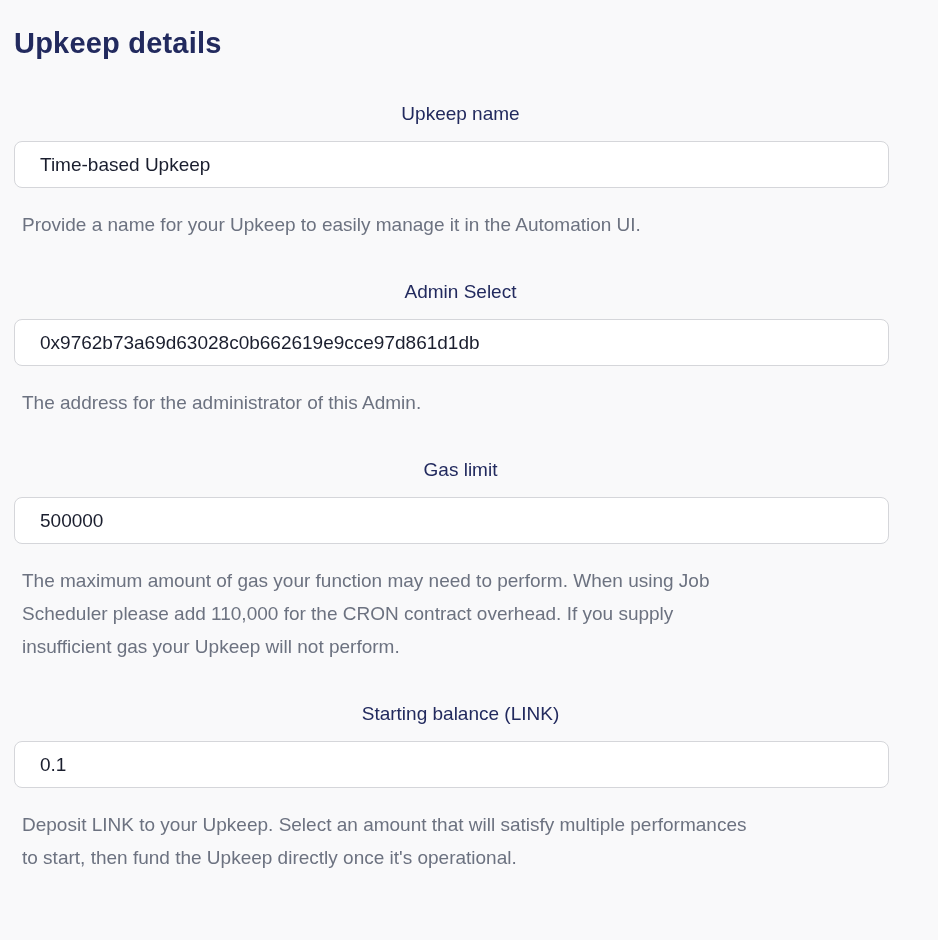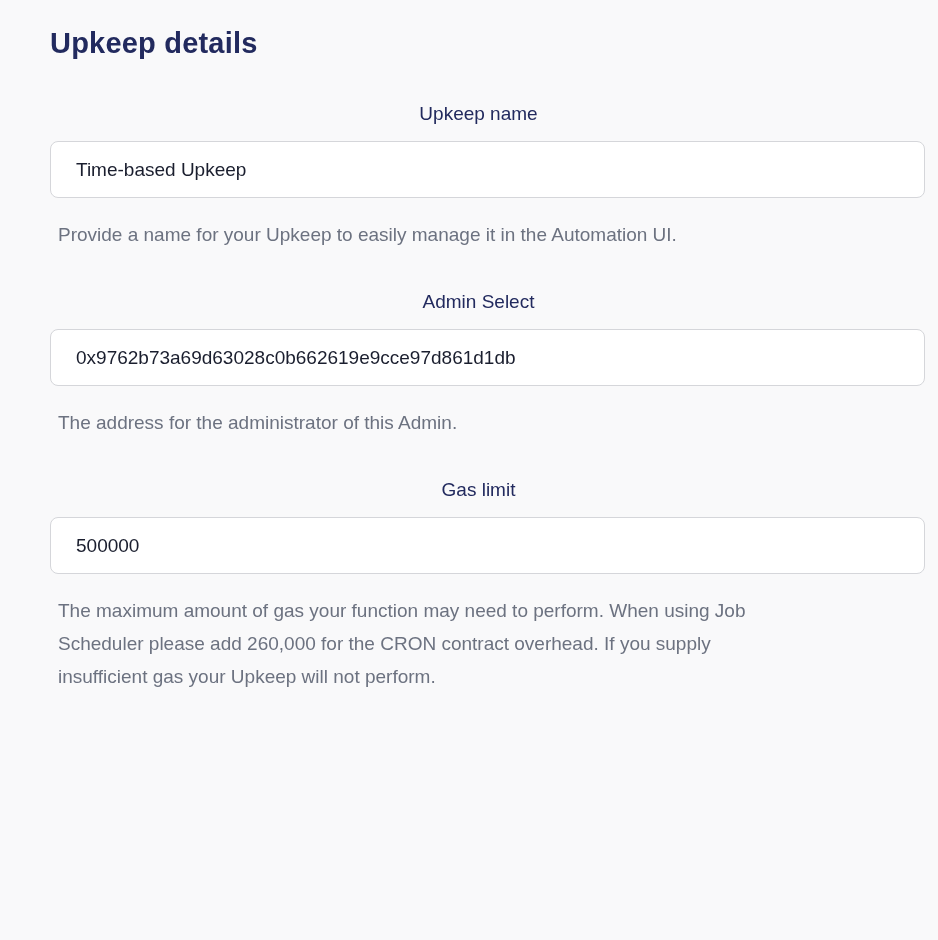--- a/index.html
+++ b/index.html
@@ -17,21 +17,21 @@
     padding: 0;
   }
   body {
     width: 938px;
     height: 940px;
     background: var(--background);
     font-family: "Liberation Sans", sans-serif;
     overflow: hidden;
   }
   .page {
-    padding: 26px 31px 0 50px;
+    padding: 26px 31px 0 14px;
   }
   h1.page-title {
     margin: 0 0 42px 0;
     font-size: 29px;
     line-height: 35px;
     font-weight: 700;
     color: var(--heading);
     letter-spacing: 0.2px;
   }
   .field {
@@ -42,21 +42,21 @@
     font-size: 19px;
     line-height: 22px;
     font-weight: 500;
     color: var(--label);
     margin-bottom: 16px;
     text-align: center;
   }
   .field-input {
     display: block;
     width: 875px;
-    height: 57px;
+    height: 47px;
     padding: 0 25px;
     font-family: "Liberation Sans", sans-serif;
     font-size: 19px;
     color: var(--input-text);
     background: var(--input-background);
     border: 1px solid var(--input-border);
     border-radius: 8px;
     outline: none;
   }
   .field-helper {
@@ -84,18 +84,24 @@
   <section class="field">
     <label class="field-label">Admin Select</label>
     <input class="field-input" type="text" value="0x9762b73a69d63028c0b662619e9cce97d861d1db" style="">
     <p class="field-helper">The address for the administrator of this Admin.</p>
   </section>
 
   <section class="field">
     <label class="field-label">Gas limit</label>
     <input class="field-input" type="text" value="500000" style="">
     <p class="field-helper">The maximum amount of gas your function may need to perform. When using Job
-Scheduler please add 260,000 for the CRON contract overhead. If you supply
+Scheduler please add 110,000 for the CRON contract overhead. If you supply
 insufficient gas your Upkeep will not perform.</p>
   </section>
 
+  <section class="field">
+    <label class="field-label">Starting balance (LINK)</label>
+    <input class="field-input" type="text" value="0.1" style="">
+    <p class="field-helper">Deposit LINK to your Upkeep. Select an amount that will satisfy multiple performances
+to start, then fund the Upkeep directly once it's operational.</p>
+  </section>
 
 </div>
 
 </body></html>

